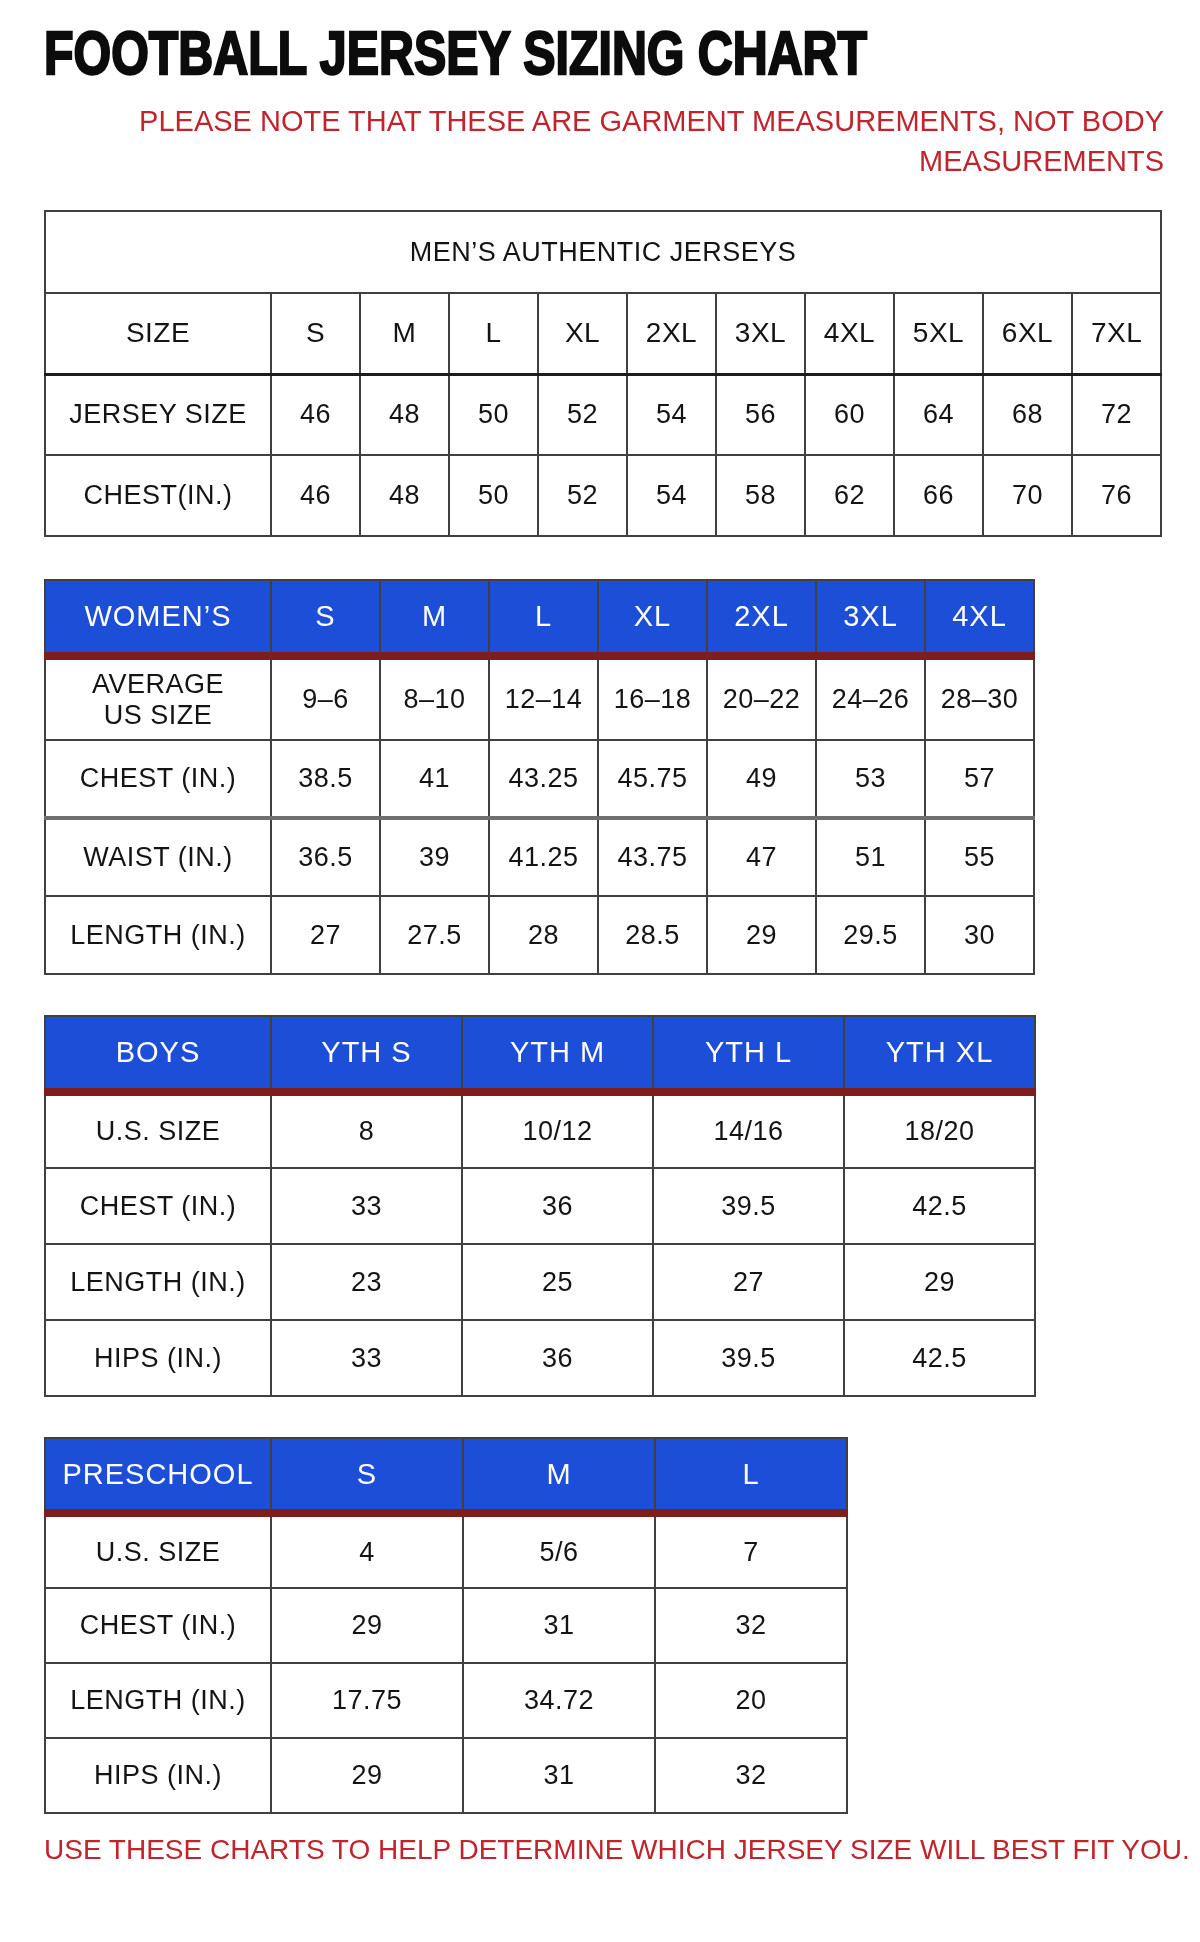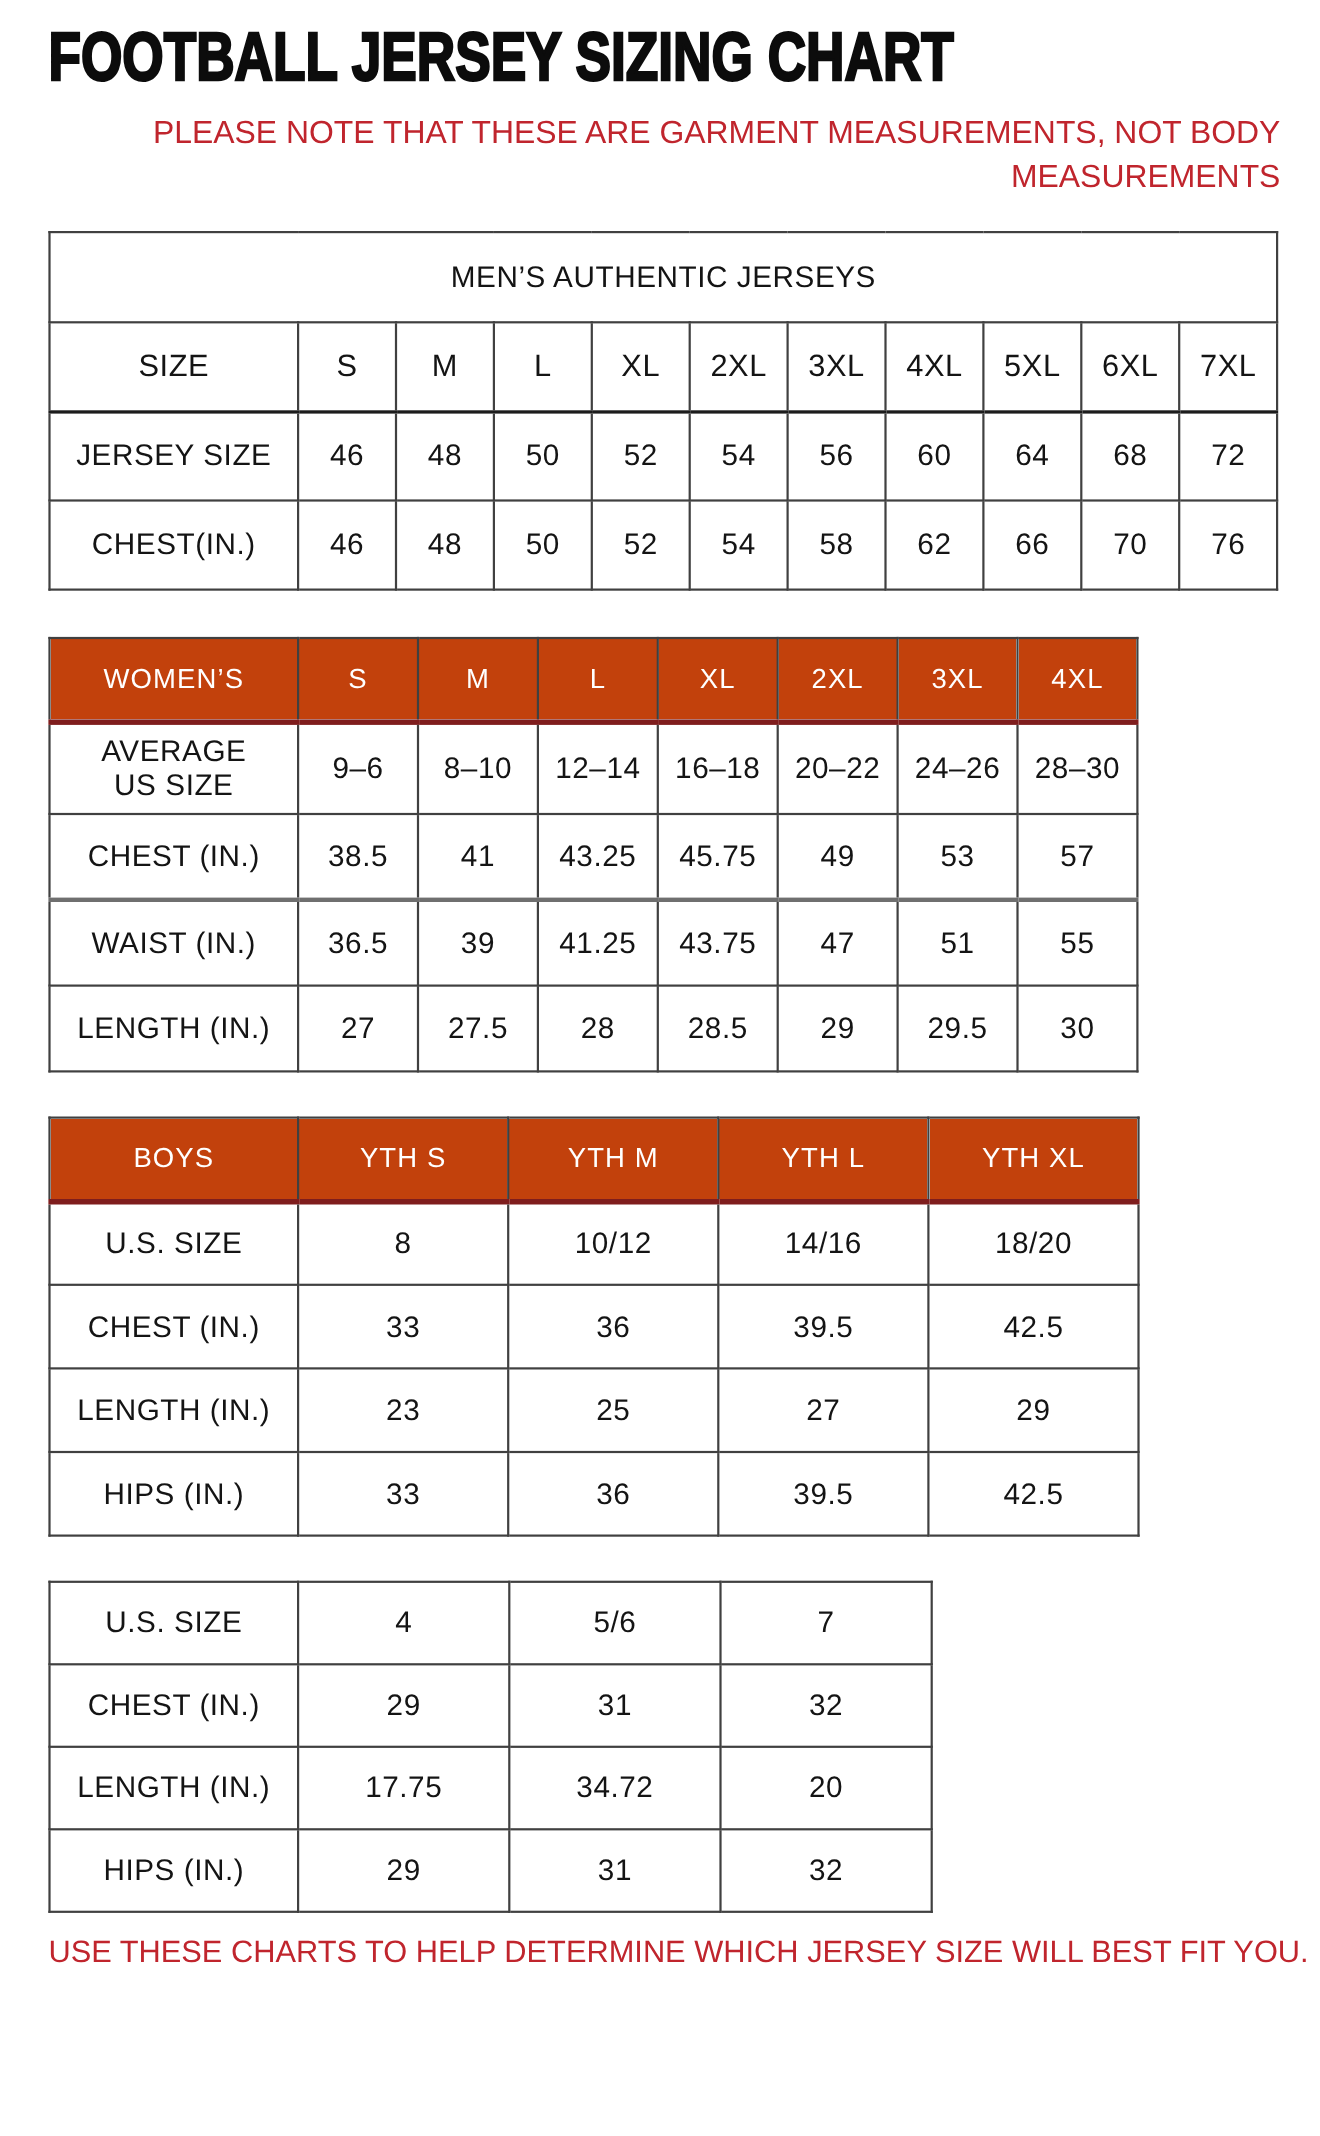--- a/index.html
+++ b/index.html
@@ -25,22 +25,22 @@
     font-size:27px; color:#141414; padding:0; overflow:hidden;
     letter-spacing:0.5px; background:#ffffff;
   }
   .tbl { border:2px solid #2e2e2e; }
   .lbl { font-size:26px; white-space:pre-line; line-height:1.15; }
   .banner {
     background:#6e6e6e; color:#ffffff;
     font-size:33px; letter-spacing:2.5px;
   }
   .ghead td {
-    background:#c2410c; color:#ffffff; font-size:25px; letter-spacing:1px;
-    border-bottom:5px solid #7f1d1d;
+    background:#1d4ed8; color:#ffffff; font-size:29px; letter-spacing:1px;
+    border-bottom:8px solid #7f1d1d;
   }
   
   .mens { width:1117px; margin-bottom:42px; }
   .mens tr { height:81px;padding-left:33px; }
   .mens .banner-row { height:82px; }
   .mens .c-lbl { width:226px; }
   .mens .c-m  { width:89px; }
   .mens .size-row td { border-bottom:3px solid #1c1c1c; font-size:28px; }
   
   .womens { width:991px; margin-bottom:40px; }
@@ -244,20 +244,26 @@
 </table>
 
 <table class="tbl preschool">
   <colgroup>
       <col class="c-lbl">
       <col class="c-p">
       <col class="c-p">
       <col class="c-p">
     </colgroup>
   <tbody>
+    <tr class="ghead">
+      <td>PRESCHOOL</td>
+      <td>S</td>
+      <td>M</td>
+      <td>L</td>
+    </tr>
     <tr>
       <td class="lbl">U.S. SIZE</td>
       <td>4</td>
       <td>5/6</td>
       <td>7</td>
     </tr>
     <tr>
       <td class="lbl">CHEST (IN.)</td>
       <td>29</td>
       <td>31</td>

